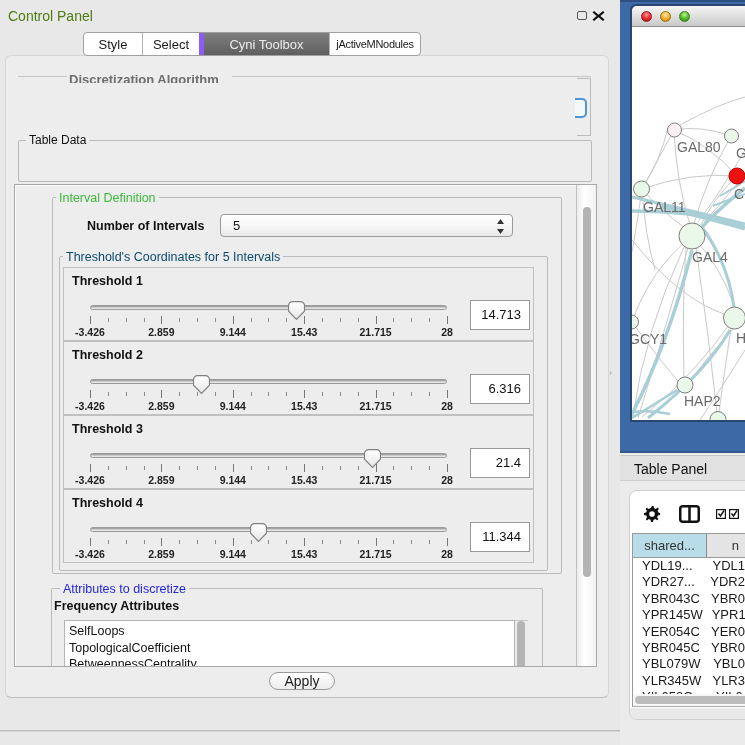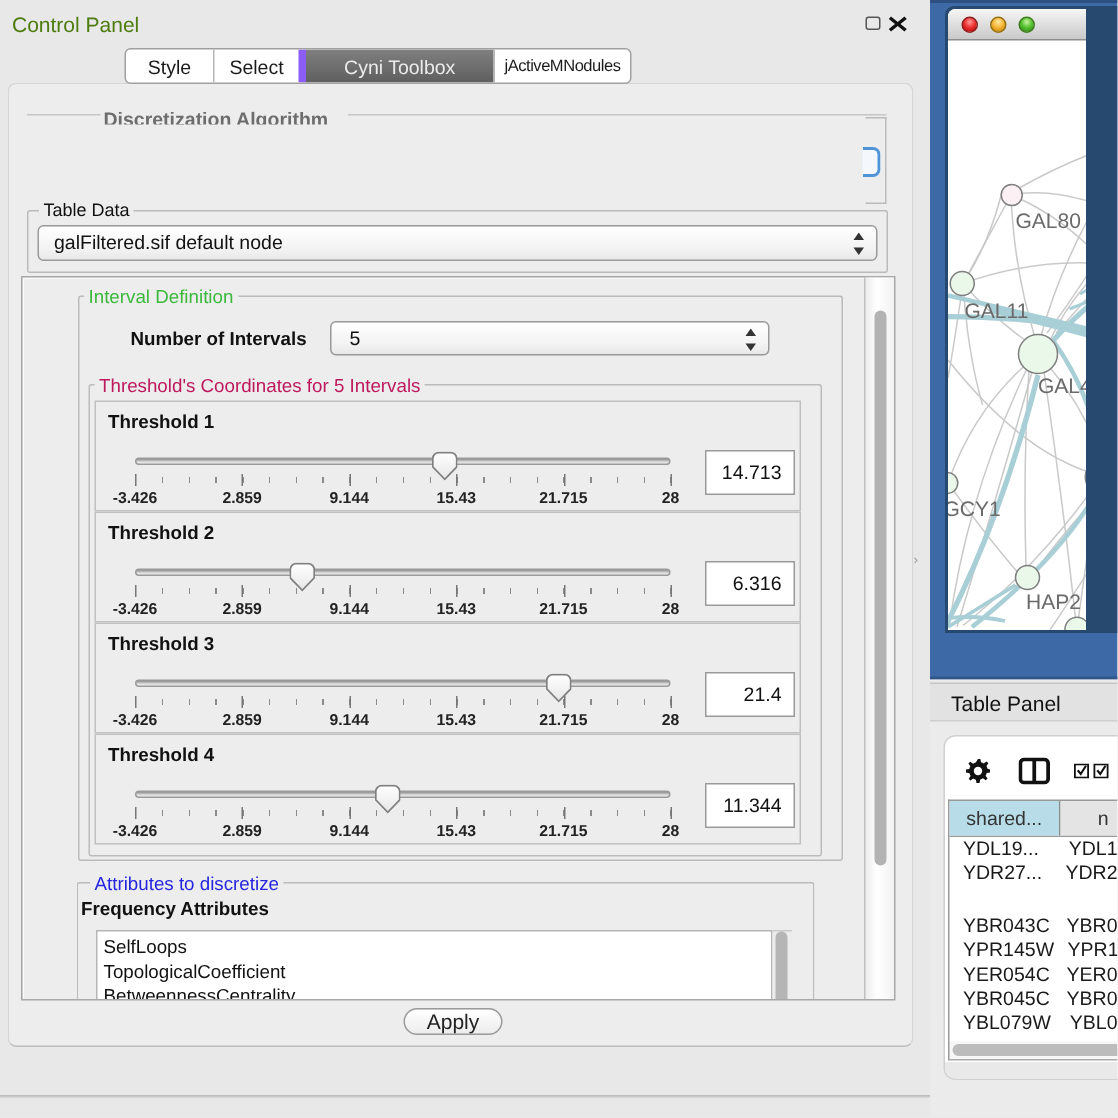--- a/index.html
+++ b/index.html
@@ -28,45 +28,39 @@
   </div>
 
   <div class="abs" style="left:18px;top:76px;width:573px;height:1px;background:#c6c6c6;"></div>
   <div class="abs" style="left:23px;top:72px;width:165px;height:11px;overflow:hidden;font-size:13px;font-weight:bold;color:#6d6d6d;background:#ededed;padding-left:2px;margin-left:44px;">Discretization Algorithm</div>
 
   <div class="abs" style="left:577px;top:78px;width:14px;height:58px;border:1px solid #bbb;border-left:none;"></div>
   <div class="abs" style="left:575px;top:98px;width:12px;height:20px;border:2.5px solid #4f94d6;border-left:none;border-radius:0 5px 5px 0;background:#f4f8fc;"></div>
 
   <div class="abs" style="left:18px;top:140px;width:574px;height:42px;border:1px solid #bbb;border-radius:2px;"></div>
   <div class="abs" style="left:26px;top:133px;background:#ededed;padding:0 3px;font-size:12px;color:#111;">Table Data</div>
-  <div class="abs combo" style="left:25px;top:150px;width:560px;height:24px;background:linear-gradient(#ffffff,#f2f2f2 70%,#e8e8e8);border:1px solid #9a9a9a;border-radius:4px;font-size:13px;color:#111;line-height:22px;padding-left:10px;">galFiltered.sif default node
-    <svg class="abs" style="right:7px;top:4px;" width="9" height="15" viewBox="0 0 9 15">
-      <path d="M4.5 0 L8 5 L1 5 Z" fill="#333"></path>
-        <path d="M4.5 15 L8 10 L1 10 Z" fill="#333"></path>
-    </svg>
-  </div>
 
   <div class="abs" style="left:14px;top:184px;width:583px;height:483px;border:1px solid #a8a8a8;background:#ededed;box-shadow:inset 1px 1px 0 #fcfcfc;"></div>
 
   <div class="abs" style="left:576px;top:185px;width:20px;height:481px;background:linear-gradient(90deg,#ececec,#ffffff 40%,#f2f2f2);border-left:1px solid #c0c0c0;"></div>
   <div class="abs" style="left:583px;top:207px;width:8px;height:370px;background:#b3b3b3;border-radius:4px;"></div>
 
   <div class="abs" style="left:52px;top:197px;width:510px;height:377px;border:1px solid #bbb;border-radius:2px;"></div>
   <div class="abs" style="left:56px;top:191px;background:#ededed;padding:0 3px;font-size:12.5px;color:#3cb93c;">Interval Definition</div>
 
   <div class="abs" style="left:87px;top:219px;font-size:12.5px;font-weight:bold;color:#111;">Number of Intervals</div>
   <div class="abs" style="left:220px;top:214px;width:293px;height:23px;background:linear-gradient(#ffffff,#f2f2f2 70%,#e8e8e8);border:1px solid #9a9a9a;border-radius:4px;font-size:13px;color:#111;line-height:21px;padding-left:12px;">5
     <svg class="abs" style="right:7px;top:4px;" width="9" height="15" viewBox="0 0 9 15">
       <path d="M4.5 0 L8 5 L1 5 Z" fill="#333"></path>
         <path d="M4.5 15 L8 10 L1 10 Z" fill="#333"></path>
     </svg>
   </div>
 
   <div class="abs" style="left:59px;top:256px;width:489px;height:315px;border:1px solid #bbb;border-radius:2px;"></div>
-  <div class="abs" style="left:63px;top:250px;background:#ededed;padding:0 3px;font-size:12.5px;color:#be185d;">Threshold's Coordinates for 5 Intervals</div>
+  <div class="abs" style="left:63px;top:250px;background:#ededed;padding:0 3px;font-size:12.5px;color:#0c4a6e;">Threshold's Coordinates for 5 Intervals</div>
 
   <div id="thresholds">
       <div class="abs" style="left:63px;top:267px;width:471px;height:74px;border:1px solid #c0c0c0;background:#ededed;">
         <div class="abs" style="left:8px;top:6px;font-size:12.5px;font-weight:bold;color:#111;">Threshold 1</div>
         <div class="abs" style="left:26px;top:37px;width:357px;height:5px;border-radius:3px;background:linear-gradient(#8f8f8f,#d8d8d8 60%,#efefef);border:0.5px solid #9a9a9a;"></div>
         <div class="abs" style="left:26px;top:50px;width:359px;height:4px;background:repeating-linear-gradient(to right,#8a8a8a 0 1px,transparent 1px 17.85px);"></div>
         <div class="abs" style="left:26px;top:48px;width:1px;height:8px;background:#777;"></div>
         <div class="abs" style="left:-4px;top:58px;width:60px;text-align:center;font-size:10.5px;font-weight:bold;color:#222;">-3.426</div>
         <div class="abs" style="left:97.4px;top:48px;width:1px;height:8px;background:#777;"></div>
         <div class="abs" style="left:67.4px;top:58px;width:60px;text-align:center;font-size:10.5px;font-weight:bold;color:#222;">2.859</div>
@@ -187,21 +181,21 @@
   <div class="abs" style="left:0;top:730px;width:620px;height:2px;background:#d5d5d5;border-top:1px solid #bdbdbd;"></div>
   <div class="abs" style="left:609px;top:368px;width:7px;height:10px;color:#9a9a9a;font-size:9px;">›</div>
 
 </div>
 
 <div class="abs" style="left:620px;top:0;width:125px;height:453px;background:#3d69a6;"></div>
 <div class="abs" style="left:620px;top:0;width:125px;height:2px;background:#2d5080;"></div>
 <div class="abs" style="left:620px;top:451px;width:125px;height:2px;background:#32568a;"></div>
 
 <div class="abs" style="left:630px;top:4px;width:115px;height:418px;background:#27486f;border-radius:6px 0 0 0;"></div>
-<div class="abs" style="left:632px;top:6px;width:92px;height:414px;background:#fff;border-radius:5px 0 0 0;overflow:hidden;">
+<div class="abs" style="left:632px;top:6px;width:113px;height:414px;background:#fff;border-radius:5px 0 0 0;overflow:hidden;">
 
   <div class="abs" style="left:0;top:0;width:113px;height:21px;background:linear-gradient(#f6f6f6,#c9c9c9);border-bottom:1px solid #8e8e8e;">
     <div class="abs" style="left:9px;top:5px;width:11px;height:11px;border-radius:50%;background:radial-gradient(circle at 50% 30%,#ff9a9a,#ee3434 45%,#b00000);border:0.5px solid #8e2020;"></div>
     <div class="abs" style="left:28px;top:5px;width:11px;height:11px;border-radius:50%;background:radial-gradient(circle at 50% 30%,#ffe9a0,#f6b73c 45%,#c07d00);border:0.5px solid #97700f;"></div>
     <div class="abs" style="left:47px;top:5px;width:11px;height:11px;border-radius:50%;background:radial-gradient(circle at 50% 30%,#c9f3a4,#57c432 45%,#2e7d12);border:0.5px solid #3f7d1c;"></div>
   </div>
 
   <svg class="abs" style="left:0;top:21px;" width="113" height="393" viewBox="632 27 113 393">
     <g fill="none" stroke="#c9c9c9" stroke-width="1">
       <path d="M680 125 Q 718 104 745 97"></path>
@@ -297,21 +291,21 @@
   </div>
   <div id="tprows">
       <div style="display:flex;height:16.4px;line-height:16.4px;">
         <div style="width:74px;padding-left:9px;">YDL19...</div>
         <div style="flex:1;padding-left:9px;">YDL1</div>
       </div>
       <div style="display:flex;height:16.4px;line-height:16.4px;">
         <div style="width:74px;padding-left:9px;">YDR27...</div>
         <div style="flex:1;padding-left:9px;">YDR2</div>
       </div>
-      <div style="display:flex;height:16.4px;line-height:16.4px;margin-top:18px;">
+      <div style="display:flex;height:16.4px;line-height:16.4px;">
         <div style="width:74px;padding-left:9px;">YBR043C</div>
         <div style="flex:1;padding-left:9px;">YBR0</div>
       </div>
       <div style="display:flex;height:16.4px;line-height:16.4px;">
         <div style="width:74px;padding-left:9px;">YPR145W</div>
         <div style="flex:1;padding-left:9px;">YPR1</div>
       </div>
       <div style="display:flex;height:16.4px;line-height:16.4px;justify-content:space-between;">
         <div style="width:74px;padding-left:9px;">YER054C</div>
         <div style="flex:1;padding-left:9px;">YER0</div>

